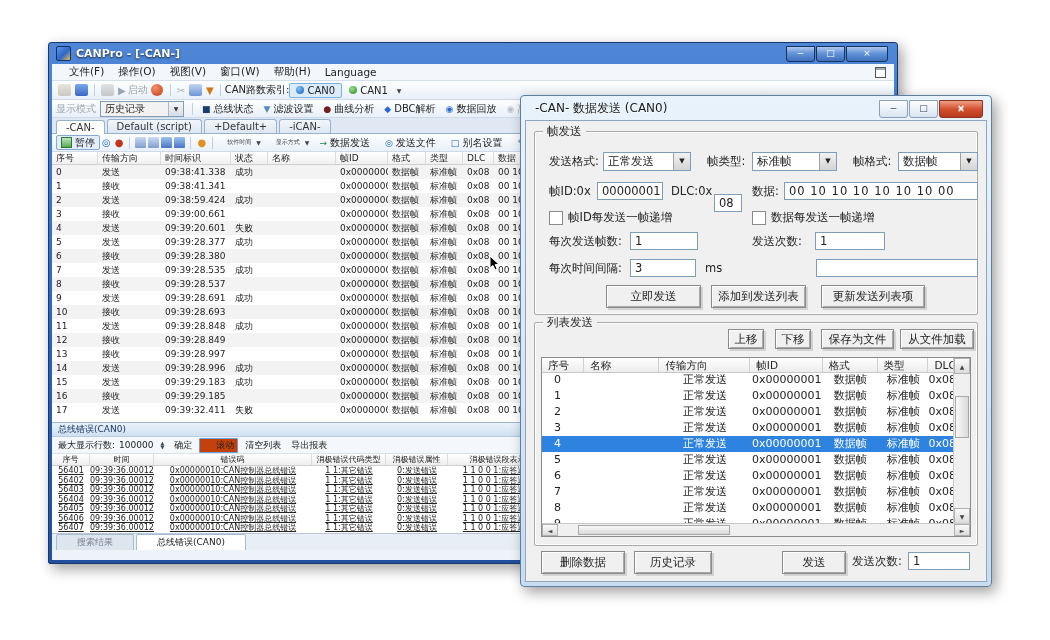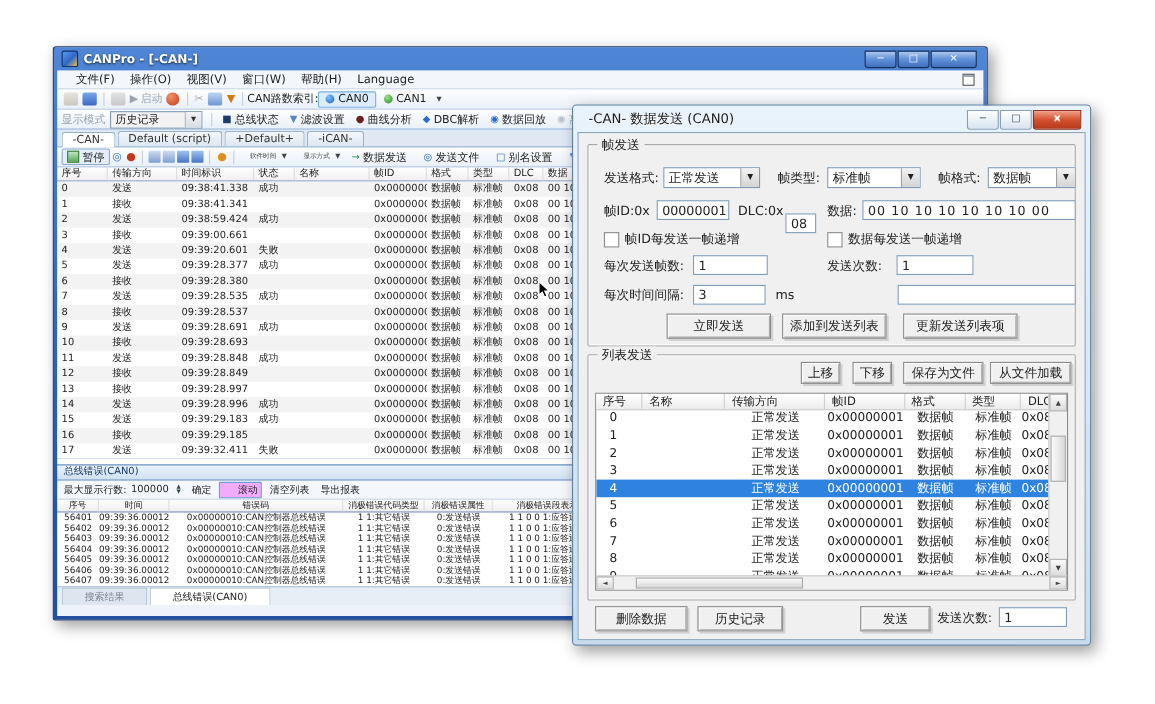--- a/index.html
+++ b/index.html
@@ -81,25 +81,25 @@
   .mc5{width:52px;}.mc6{width:38px;}.mc7{width:37px;}.mc8{width:31px;}.mc9{width:360px;}
   .spacer{flex:1;background:#fff;}
 
   
   .err-cap{height:13px;background:linear-gradient(#eaf3fc,#cfe0f1);border-top:1px solid #9fb8d2;
     border-bottom:1px solid #b8cce0;font-size:9px;color:#1c3a64;padding-left:6px;line-height:13px;}
   .err-tb{height:16px;display:flex;align-items:center;font-size:9px;background:#f4f8fc;
     border-bottom:1px solid #d8e2ec;padding-left:6px;gap:4px;}
   .spin{display:inline-flex;flex-direction:column;font-size:5px;line-height:4px;color:#345;margin:0 3px;}
   .lnk{padding:0 3px;}
-  .lnk.boxed{border:1px solid #6a9fd8;background:#f0abfc;border-radius:1px;padding-left:16px;}
+  .lnk.boxed{border:1px solid #6a9fd8;background:#c2410c;border-radius:1px;padding-left:16px;}
   .err-head{height:11px;display:flex;background:linear-gradient(#ffffff,#eeeeee);
     border-bottom:1px solid #cfcfcf;font-size:8px;line-height:11px;}
   .err-head span{border-right:1px solid #ddd;box-sizing:border-box;overflow:hidden;text-align:center;}
-  .err-body{height:67px;overflow:hidden;font-size:8px;background:#fff;}
+  .err-body{height:67px;overflow:hidden;font-size:8px;background:#fff;text-decoration:underline;}
   .erow{height:9.5px;line-height:9.5px;display:flex;}
   .ec{box-sizing:border-box;overflow:hidden;white-space:nowrap;text-align:center;}
   .ec0{width:38px;}.ec1{width:64px;}.ec2{width:158px;}.ec3{width:74px;}.ec4{width:62px;}
   .ec5{width:100px;}.ec6{width:38px;}
   .btabs{height:16px;background:#e8eef6;border-top:1px solid #b8c8da;display:flex;
     align-items:flex-end;padding:0 4px;font-size:9px;}
   .btab{padding:1px 20px;margin-right:2px;border:1px solid #a8bccf;border-bottom:none;
     border-radius:2px 2px 0 0;background:#dde5ee;color:#7a8694;}
   .btab.active{background:#fff;color:#222;}
   .statusstrip{height:10px;background:#eef3fa;}

